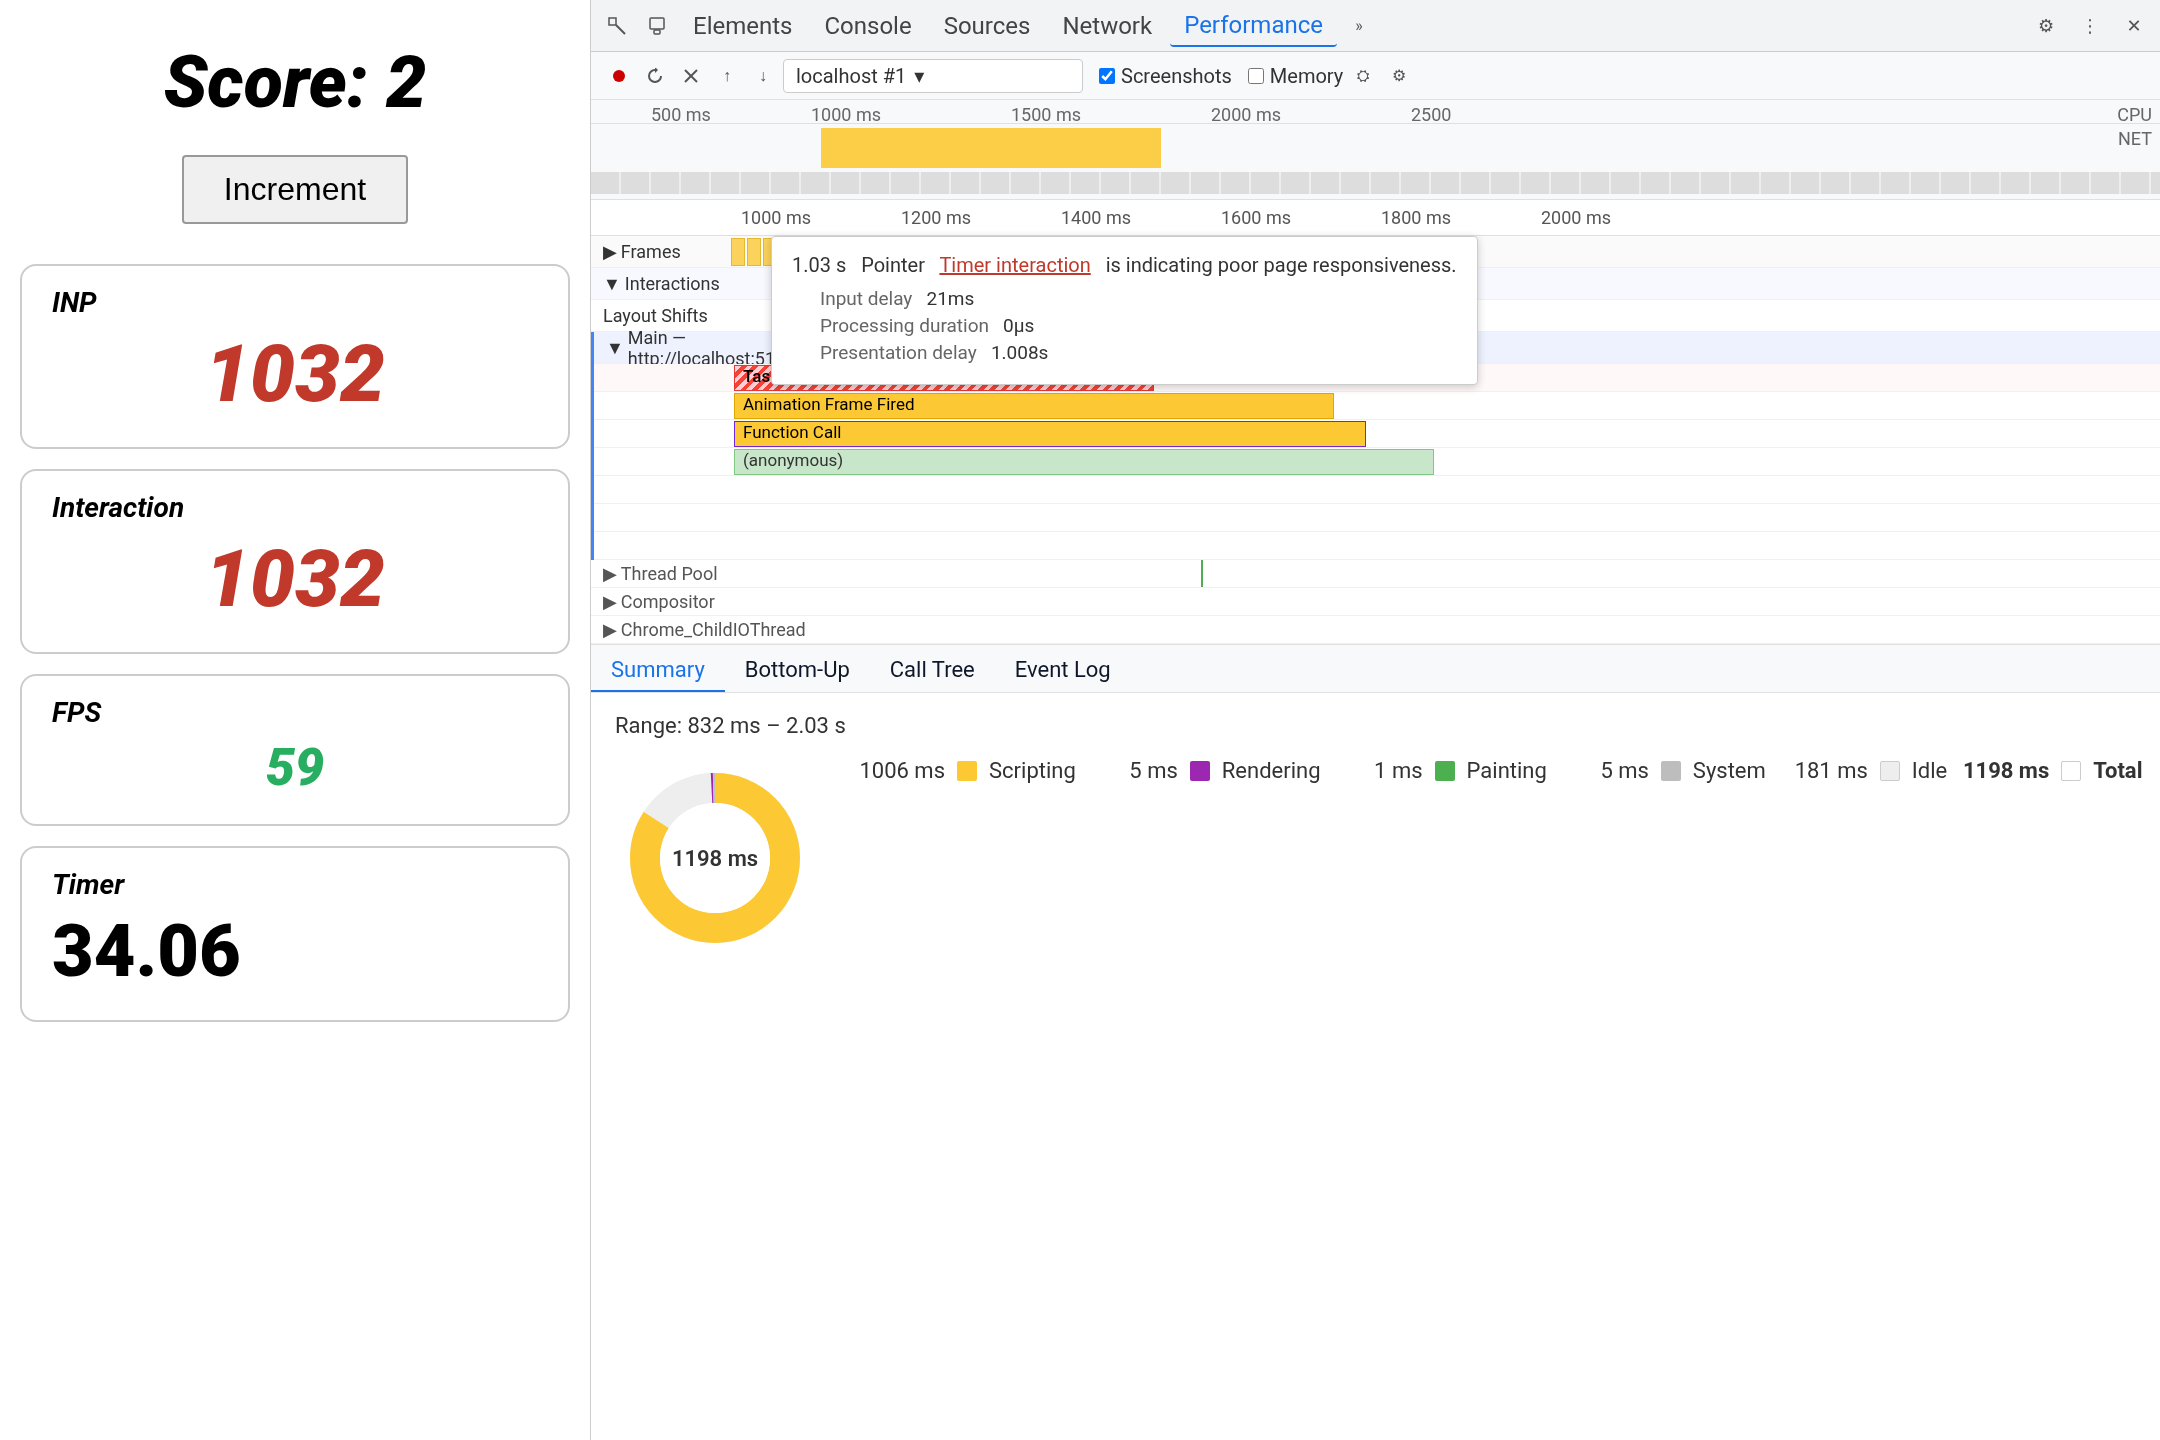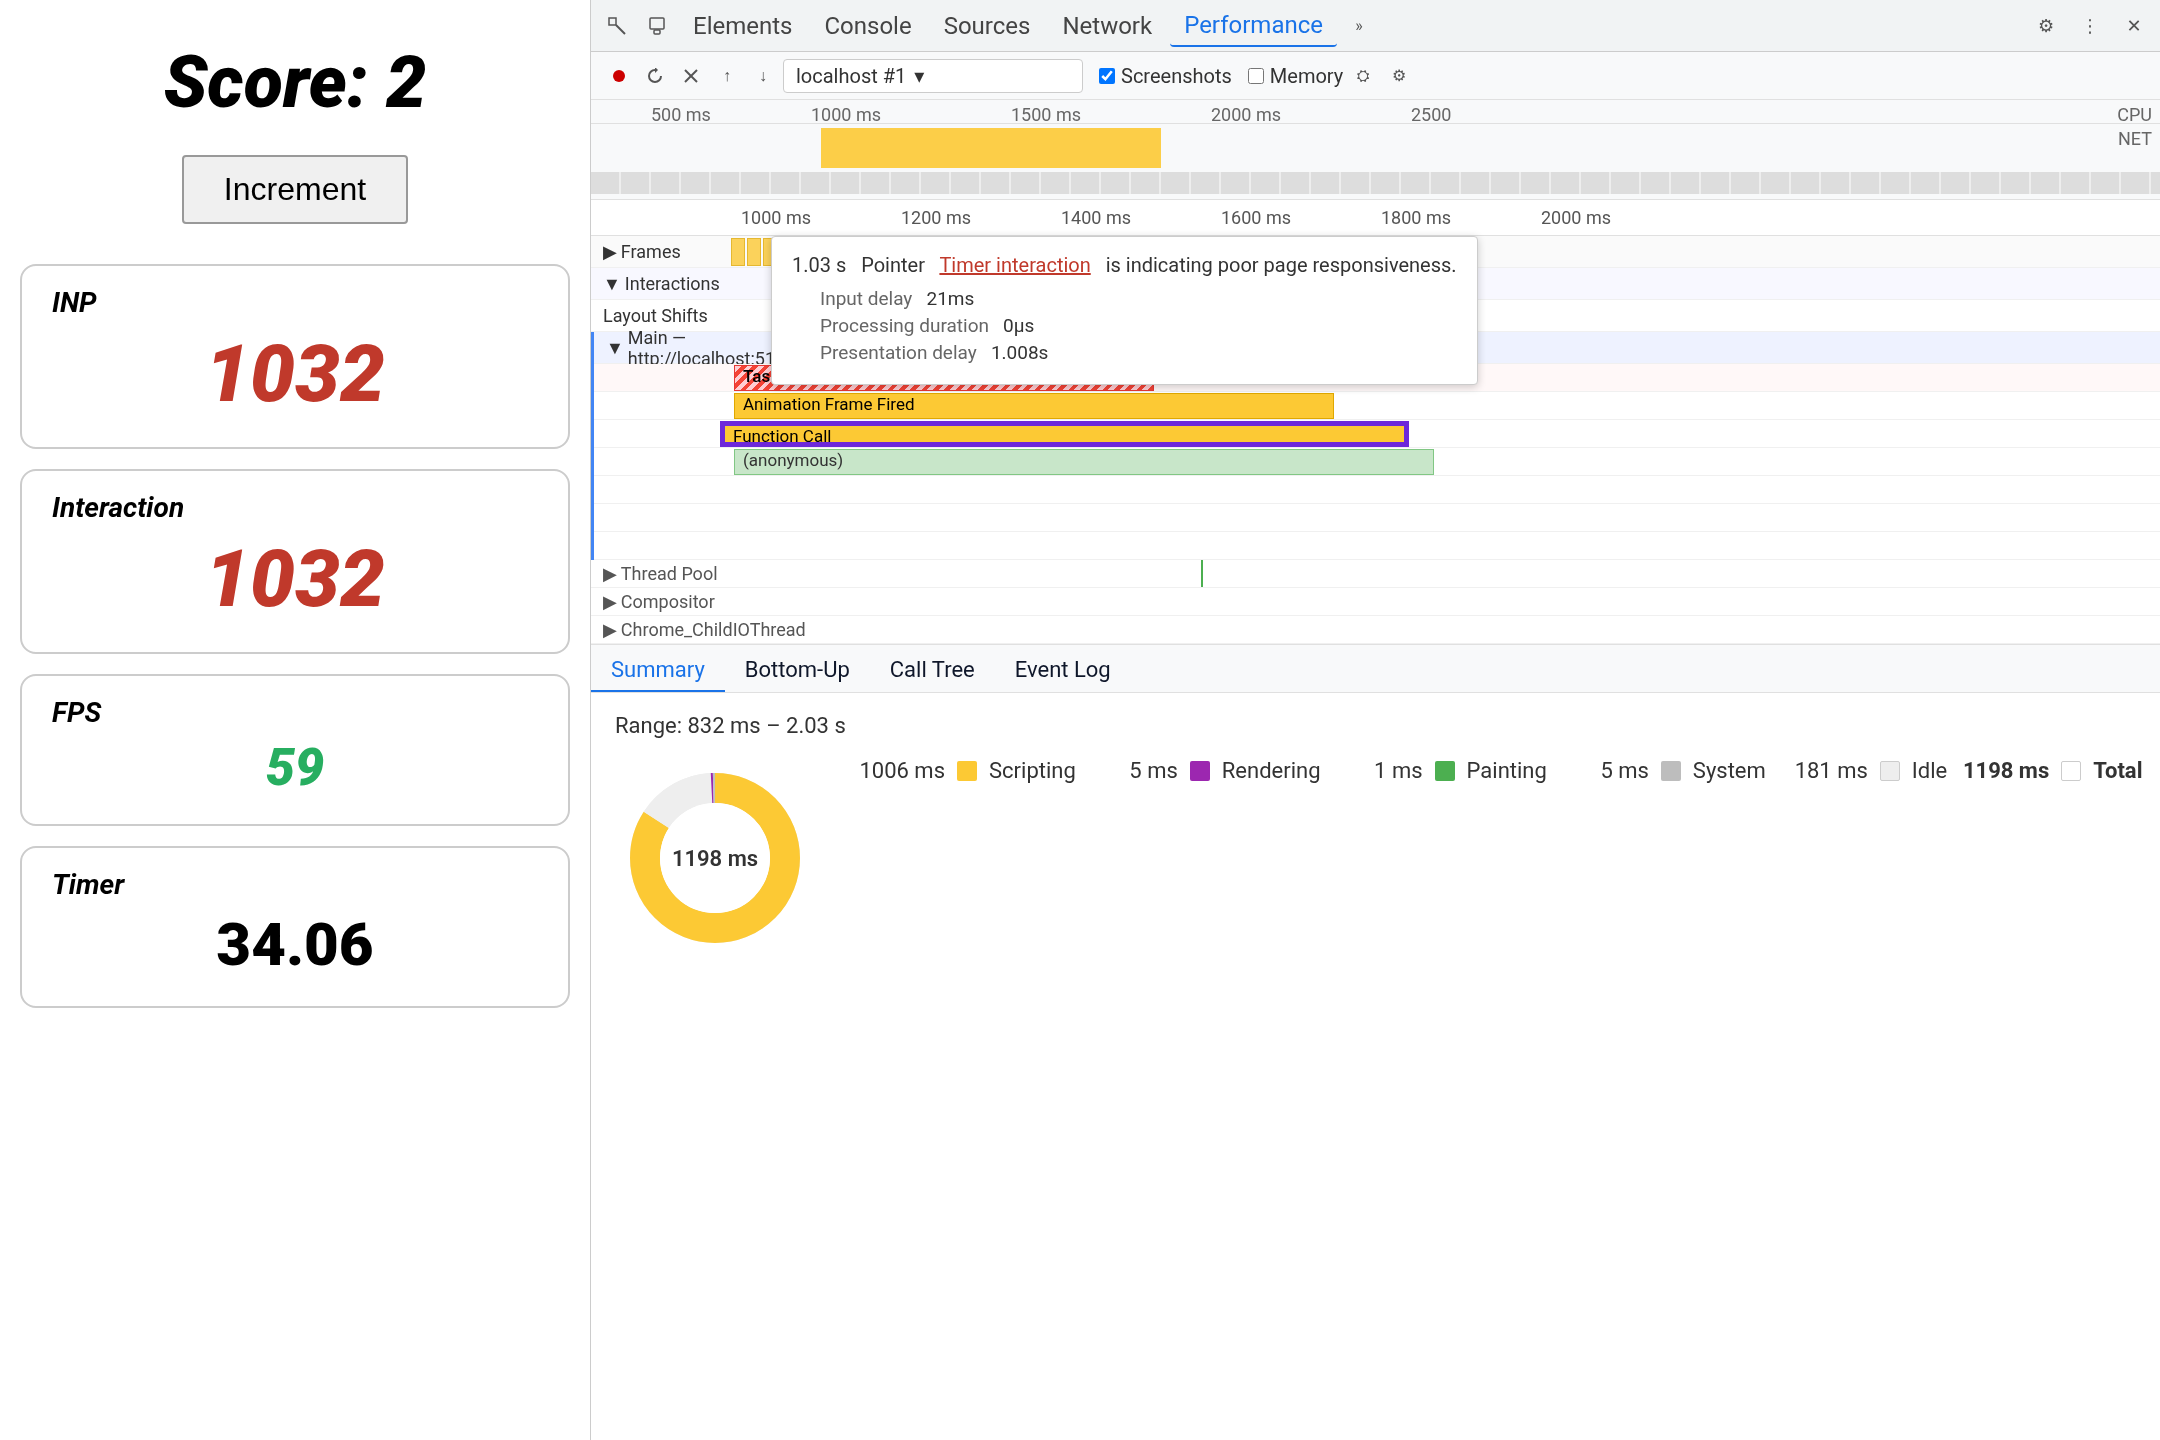--- a/index.html
+++ b/index.html
@@ -70,24 +70,24 @@
     .metric-value-green {
       font-size: 52px;
       font-weight: 900;
       font-style: italic;
       color: #27ae60;
       text-align: center;
       display: block;
     }
 
     .metric-value-black {
-      font-size: 60px;
+      font-size: 72px;
       font-weight: 900;
       color: #000;
-      text-align: center;
+      text-align: left;
       display: block;
     }
 
     
     .devtools-panel {
       flex: 1;
       height: 100%;
       display: flex;
       flex-direction: column;
       background: #f8f9fa;
@@ -682,21 +682,21 @@
         </div>
       </div>
 
       <div class="flame-row">
         <div style="position:absolute; left:140px; width:600px; top:1px; height:26px; background:#fcc934; border:1px solid #e0a800;">
           <span style="padding-left:8px; font-size:17px; color:#000;">Animation Frame Fired</span>
         </div>
       </div>
 
       <div class="flame-row">
-        <div style="position:absolute; left:126px; width:689px; top:1px; height:26px; background:#fcc934; border:5px solid #6d28d9;">
+        <div style="position:absolute; left:140px; width:632px; top:1px; height:26px; background:#fcc934; border:1px solid #6d28d9;">
           <span style="padding-left:8px; font-size:17px; color:#000;">Function Call</span>
         </div>
       </div>
 
       <div class="flame-row">
         <div style="position:absolute; left:140px; width:700px; top:1px; height:26px; background:#c8e6c9; border:1px solid #81c784;">
           <span style="padding-left:8px; font-size:17px; color:#333;">(anonymous)</span>
         </div>
       </div>
 

